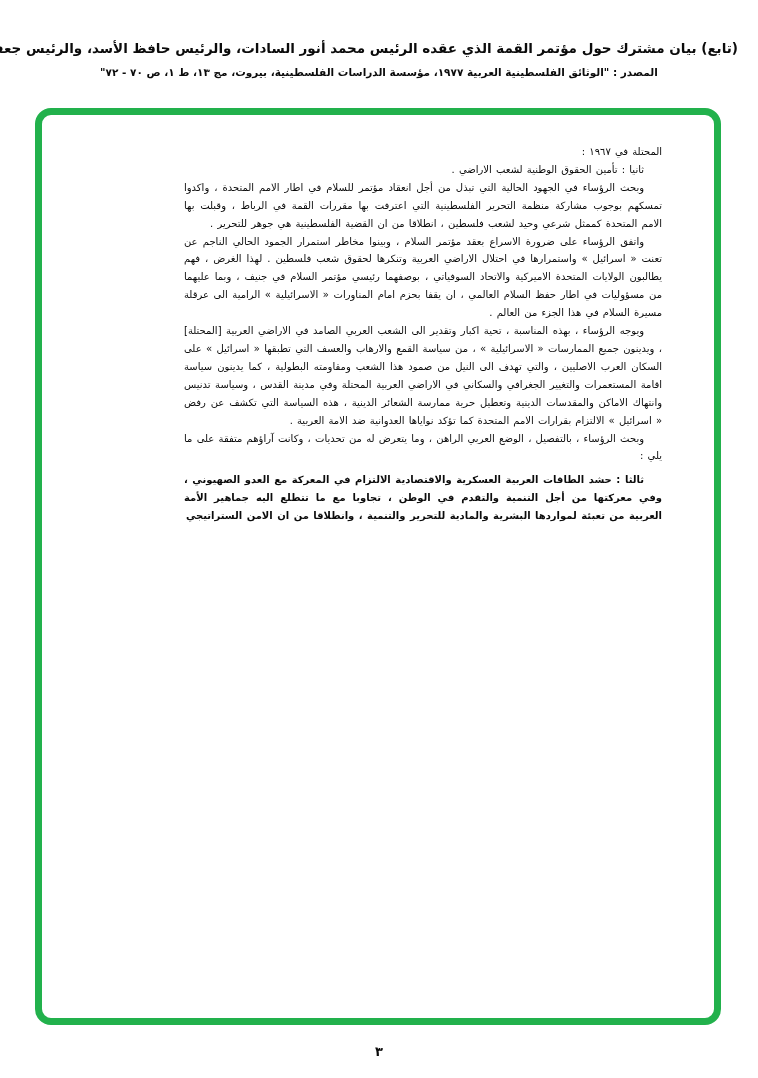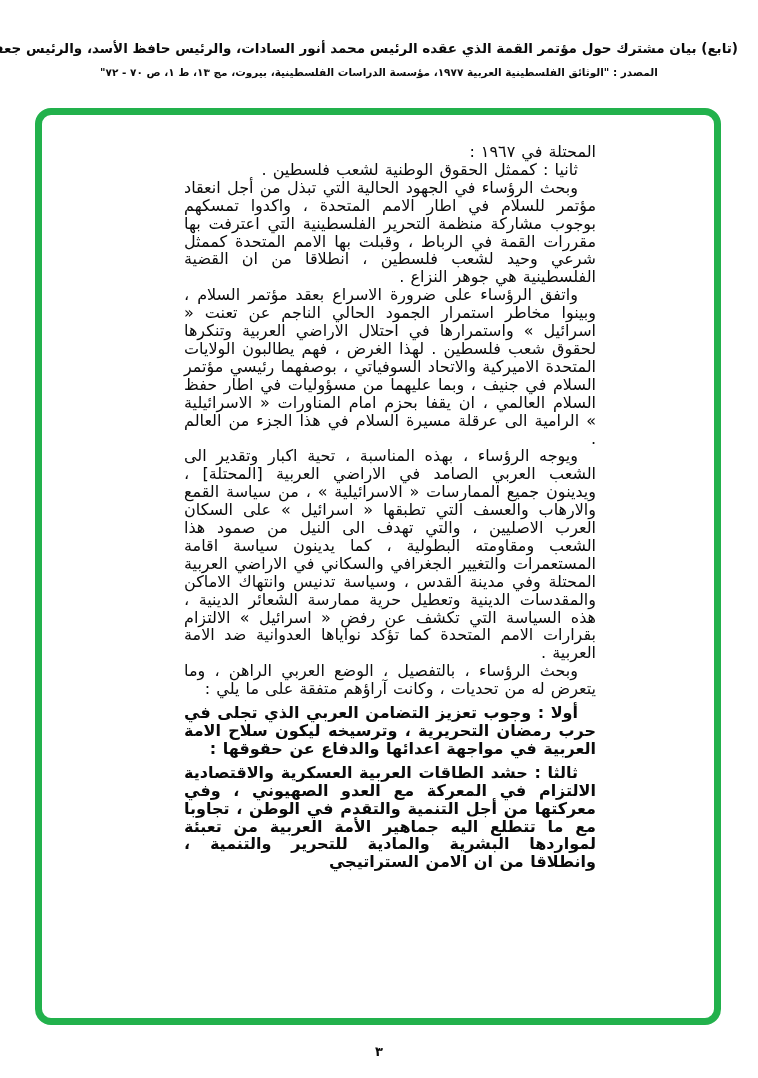--- a/index.html
+++ b/index.html
@@ -42,22 +42,22 @@
     width: 672px;   
     height: 903px;  
     border: 7px solid var(--accent, #22b14c);
     border-radius: 16px;
     background: #ffffff;
     box-sizing: content-box;
   }
   .text-col {
     direction: rtl;
     text-align: justify;
-    padding: 28px 118px 0 142px;
-    font-size: 16px;
+    padding: 28px 52px 0 142px;
+    font-size: 10px;
     line-height: 17.9px;
     word-spacing: 1px;
   }
   .text-col p {
     margin: 0;
     text-indent: 18px;
   }
   .text-col p.no-indent { text-indent: 0; }
   .text-col p.bold { font-weight: bold; }
   .text-col p.gap  { margin-top: 6px; }
@@ -76,23 +76,22 @@
 <body>
 
 <div class="header">
   <div class="header-title">(تابع) بيان مشترك حول مؤتمر القمة الذي عقده الرئيس محمد أنور السادات، والرئيس حافظ الأسد، والرئيس جعفر نميري</div>
   <div class="source-line">المصدر :  "الوثائق الفلسطينية العربية ١٩٧٧، مؤسسة الدراسات الفلسطينية، بيروت، مج ١٣، ط ١، ص ٧٠ - ٧٢"</div>
 </div>
 
 <div class="doc-frame">
   <div class="text-col">
     <p class="no-indent">المحتلة في ١٩٦٧ :</p>
-    <p>ثانيا : كممثل الحقوق الوطنية لشعب فلسطين .</p>
-    <p>وبحث الرؤساء في الجهود الحالية التي تبذل من أجل انعقاد مؤتمر للسلام في اطار الامم المتحدة ، واكدوا تمسكهم بوجوب مشاركة منظمة التحرير الفلسطينية التي اعترفت بها مقررات القمة في الرباط ، وقبلت بها الامم المتحدة كممثل شرعي وحيد لشعب فلسطين ، انطلاقا من ان القضية الفلسطينية هي جوهر النزاع .</p>
+    <p>ثانيا : تأمين الحقوق الوطنية لشعب الاراضي .</p>
+    <p>وبحث الرؤساء في الجهود الحالية التي تبذل من أجل انعقاد مؤتمر للسلام في اطار الامم المتحدة ، واكدوا تمسكهم بوجوب مشاركة منظمة التحرير الفلسطينية التي اعترفت بها مقررات القمة في الرباط ، وقبلت بها الامم المتحدة كممثل شرعي وحيد لشعب فلسطين ، انطلاقا من ان القضية الفلسطينية هي جوهر للتحرير .</p>
     <p>واتفق الرؤساء على ضرورة الاسراع بعقد مؤتمر السلام ، وبينوا مخاطر استمرار الجمود الحالي الناجم عن تعنت « اسرائيل » واستمرارها في احتلال الاراضي العربية وتنكرها لحقوق شعب فلسطين . لهذا الغرض ، فهم يطالبون الولايات المتحدة الاميركية والاتحاد السوفياتي ، بوصفهما رئيسي مؤتمر السلام في جنيف ، وبما عليهما من مسؤوليات في اطار حفظ السلام العالمي ، ان يقفا بحزم امام المناورات « الاسرائيلية » الرامية الى عرقلة مسيرة السلام في هذا الجزء من العالم .</p>
     <p>ويوجه الرؤساء ، بهذه المناسبة ، تحية اكبار وتقدير الى الشعب العربي الصامد في الاراضي العربية [المحتلة] ، ويدينون جميع الممارسات « الاسرائيلية » ، من سياسة القمع والارهاب والعسف التي تطبقها « اسرائيل » على السكان العرب الاصليين ، والتي تهدف الى النيل من صمود هذا الشعب ومقاومته البطولية ، كما يدينون سياسة اقامة المستعمرات والتغيير الجغرافي والسكاني في الاراضي العربية المحتلة وفي مدينة القدس ، وسياسة تدنيس وانتهاك الاماكن والمقدسات الدينية وتعطيل حرية ممارسة الشعائر الدينية ، هذه السياسة التي تكشف عن رفض « اسرائيل » الالتزام بقرارات الامم المتحدة كما تؤكد نواياها العدوانية ضد الامة العربية .</p>
     <p>وبحث الرؤساء ، بالتفصيل ، الوضع العربي الراهن ، وما يتعرض له من تحديات ، وكانت آراؤهم متفقة على ما يلي :</p>
-    <p class="bold gap">أولا : وجوب تعزيز التضامن العربي الذي تجلى في حرب رمضان التحريرية ، وترسيخه ليكون سلاح الامة العربية في مواجهة اعدائها والدفاع عن حقوقها :</p>
     <p class="bold gap">ثالثا : حشد الطاقات العربية العسكرية والاقتصادية الالتزام في المعركة مع العدو الصهيوني ، وفي معركتها من أجل التنمية والتقدم في الوطن ، تجاوبا مع ما تتطلع اليه جماهير الأمة العربية من تعبئة لمواردها البشرية والمادية للتحرير والتنمية ، وانطلاقا من ان الامن الستراتيجي</p>
   </div>
 </div>
 
 <div class="page-number">٣</div>
 
 </body></html>

